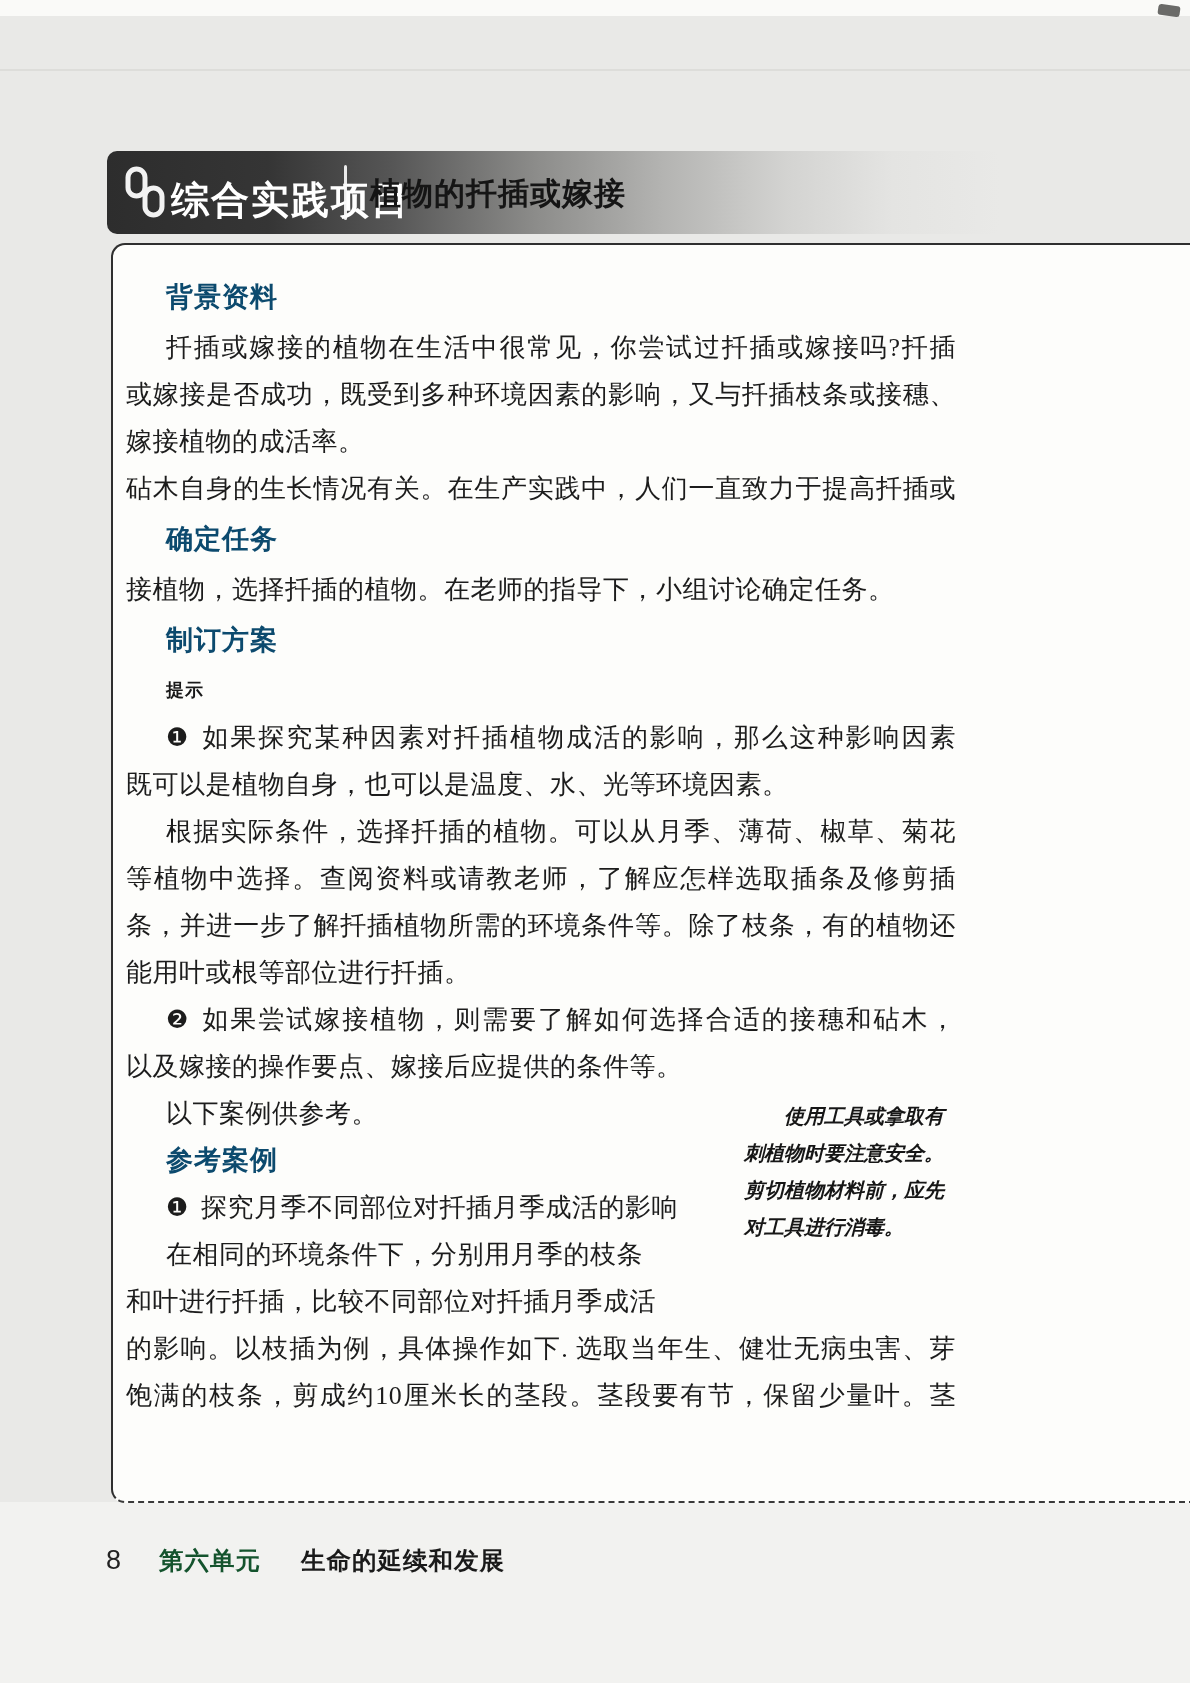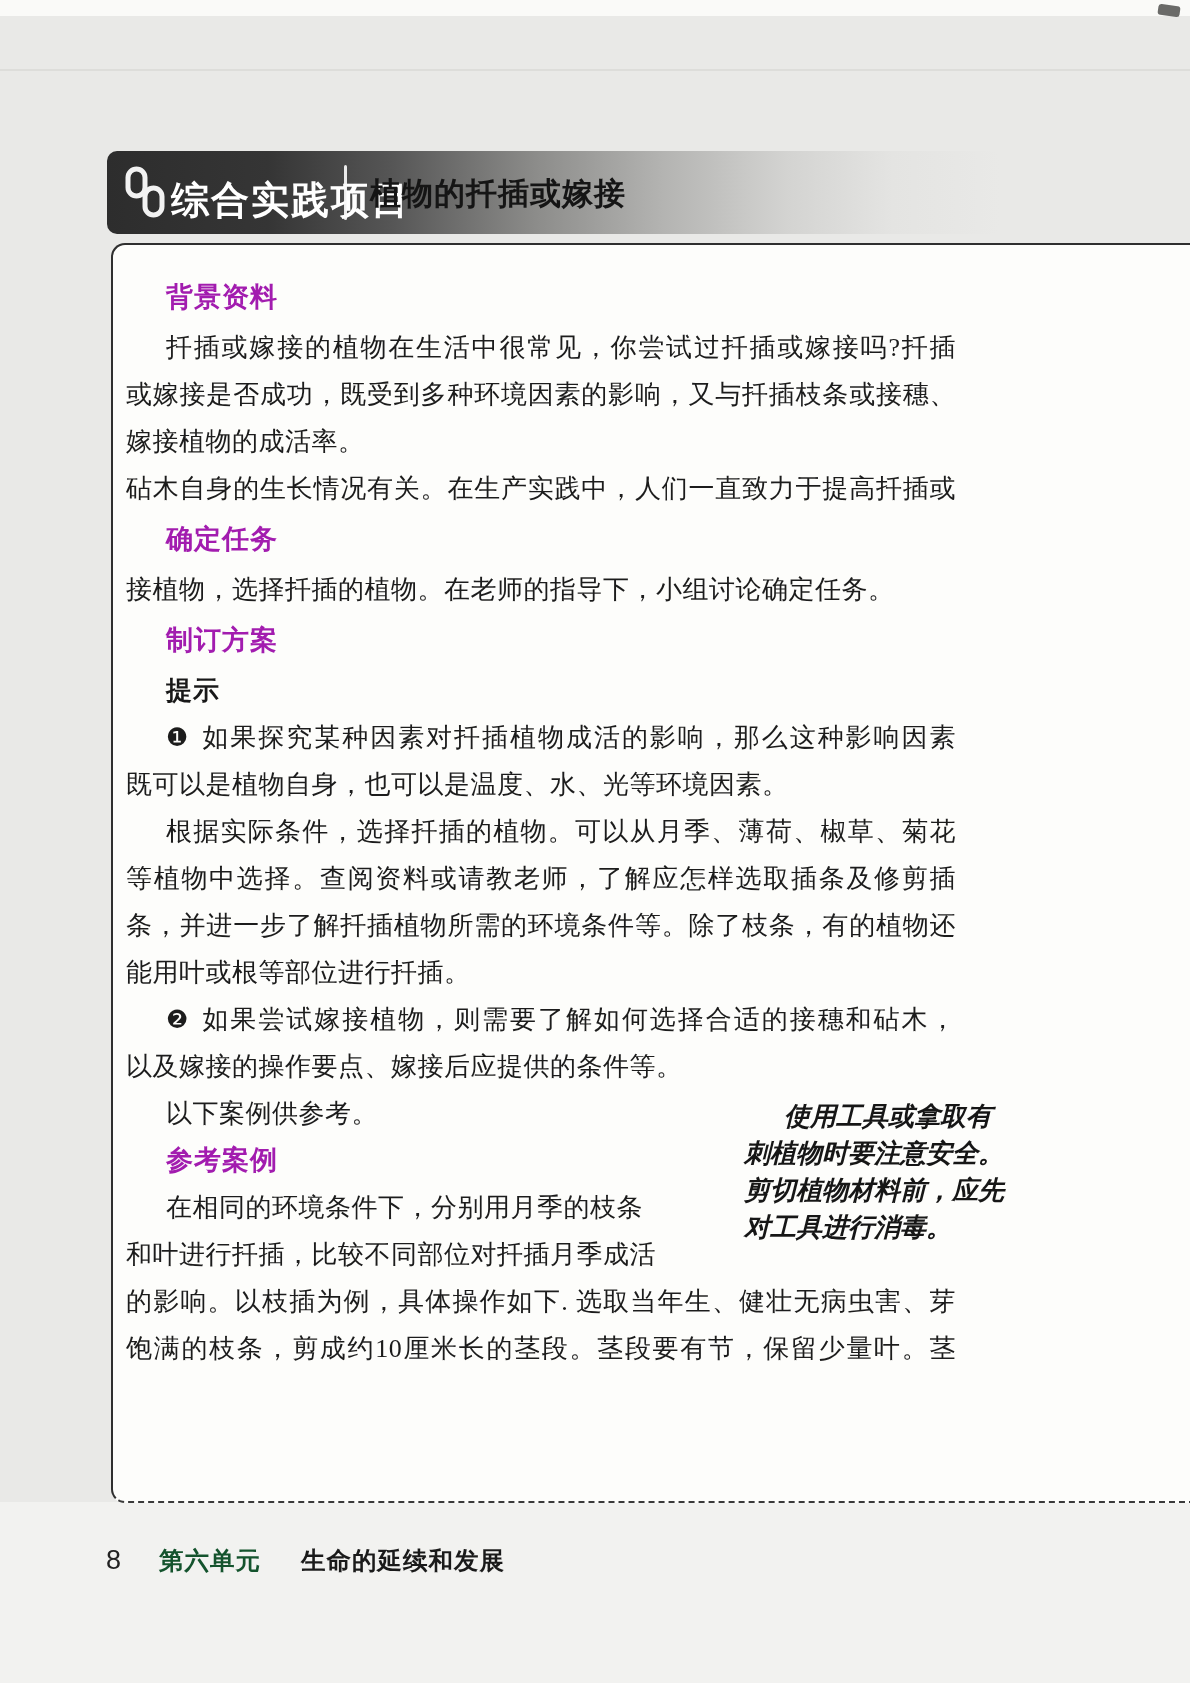--- a/index.html
+++ b/index.html
@@ -47,41 +47,41 @@
     white-space:nowrap;
   }
 
   
   .text-col{
     position:absolute;left:126px;top:270px;width:830px;
     font-size:26px;letter-spacing:.5px;line-height:47px;
   }
   .hd{
     margin:0;font-family:"Liberation Sans","DejaVu Sans",sans-serif;
-    font-weight:bold;font-size:27px;color:#a21caf;
+    font-weight:bold;font-size:27px;color:#0c4a6e;
     line-height:54px;padding-left:40px;letter-spacing:1px;
   }
   .hd.tight{line-height:47px;}
   .subhd{
     margin:0;font-family:"Liberation Sans","DejaVu Sans",sans-serif;
-    font-weight:600;font-size:26px;color:#181818;
+    font-weight:600;font-size:18px;color:#181818;
     line-height:47px;padding-left:40px;letter-spacing:1px;
   }
   .para{margin:0;}
   .ln{display:block;text-align:justify;text-align-last:justify;}
   .ln.last{text-align-last:left;}
   .ln.first{text-indent:40px;}
   .ln.plain{text-align:left;text-align-last:left;}
   .bullet{margin-right:12px;font-family:"DejaVu Sans",sans-serif;font-size:25px;}
 
   
   .side-note{
     position:absolute;left:744px;top:1098px;width:236px;
     font-family:"Liberation Serif","DejaVu Serif",serif;
-    font-style:italic;font-size:26px;line-height:37px;color:#161616;
+    font-style:italic;font-size:20px;line-height:37px;color:#161616;
     font-weight:600;
   }
   .side-note .nline{display:block;white-space:nowrap;}
   .side-note .nline.first{text-indent:40px;}
 
   
   .footer{
     position:absolute;left:106px;top:1544px;
     display:flex;align-items:baseline;white-space:nowrap;
   }
@@ -148,20 +148,23 @@
     <span class="ln first"><span class="bullet">❷</span><span>如果尝试嫁接植物，则需要了解如何选择合适的接穗和砧木，</span></span>
     <span class="ln last">以及嫁接的操作要点、嫁接后应提供的条件等。</span>
   </p>
 
   <p class="para">
     <span class="ln first last">以下案例供参考。</span>
   </p>
 
   <h3 class="hd tight">参考案例</h3>
 
+  <p class="para">
+    <span class="ln first plain"><span class="bullet">❶</span><span>探究月季不同部位对扦插月季成活的影响</span></span>
+  </p>
 
   <p class="para">
     <span class="ln first plain">在相同的环境条件下，分别用月季的枝条</span>
     <span class="ln plain">和叶进行扦插，比较不同部位对扦插月季成活</span>
   </p>
 
   <p class="para">
     <span class="ln">的影响。以枝插为例，具体操作如下. 选取当年生、健壮无病虫害、芽</span>
     <span class="ln">饱满的枝条，剪成约10厘米长的茎段。茎段要有节，保留少量叶。茎</span>
   </p>

